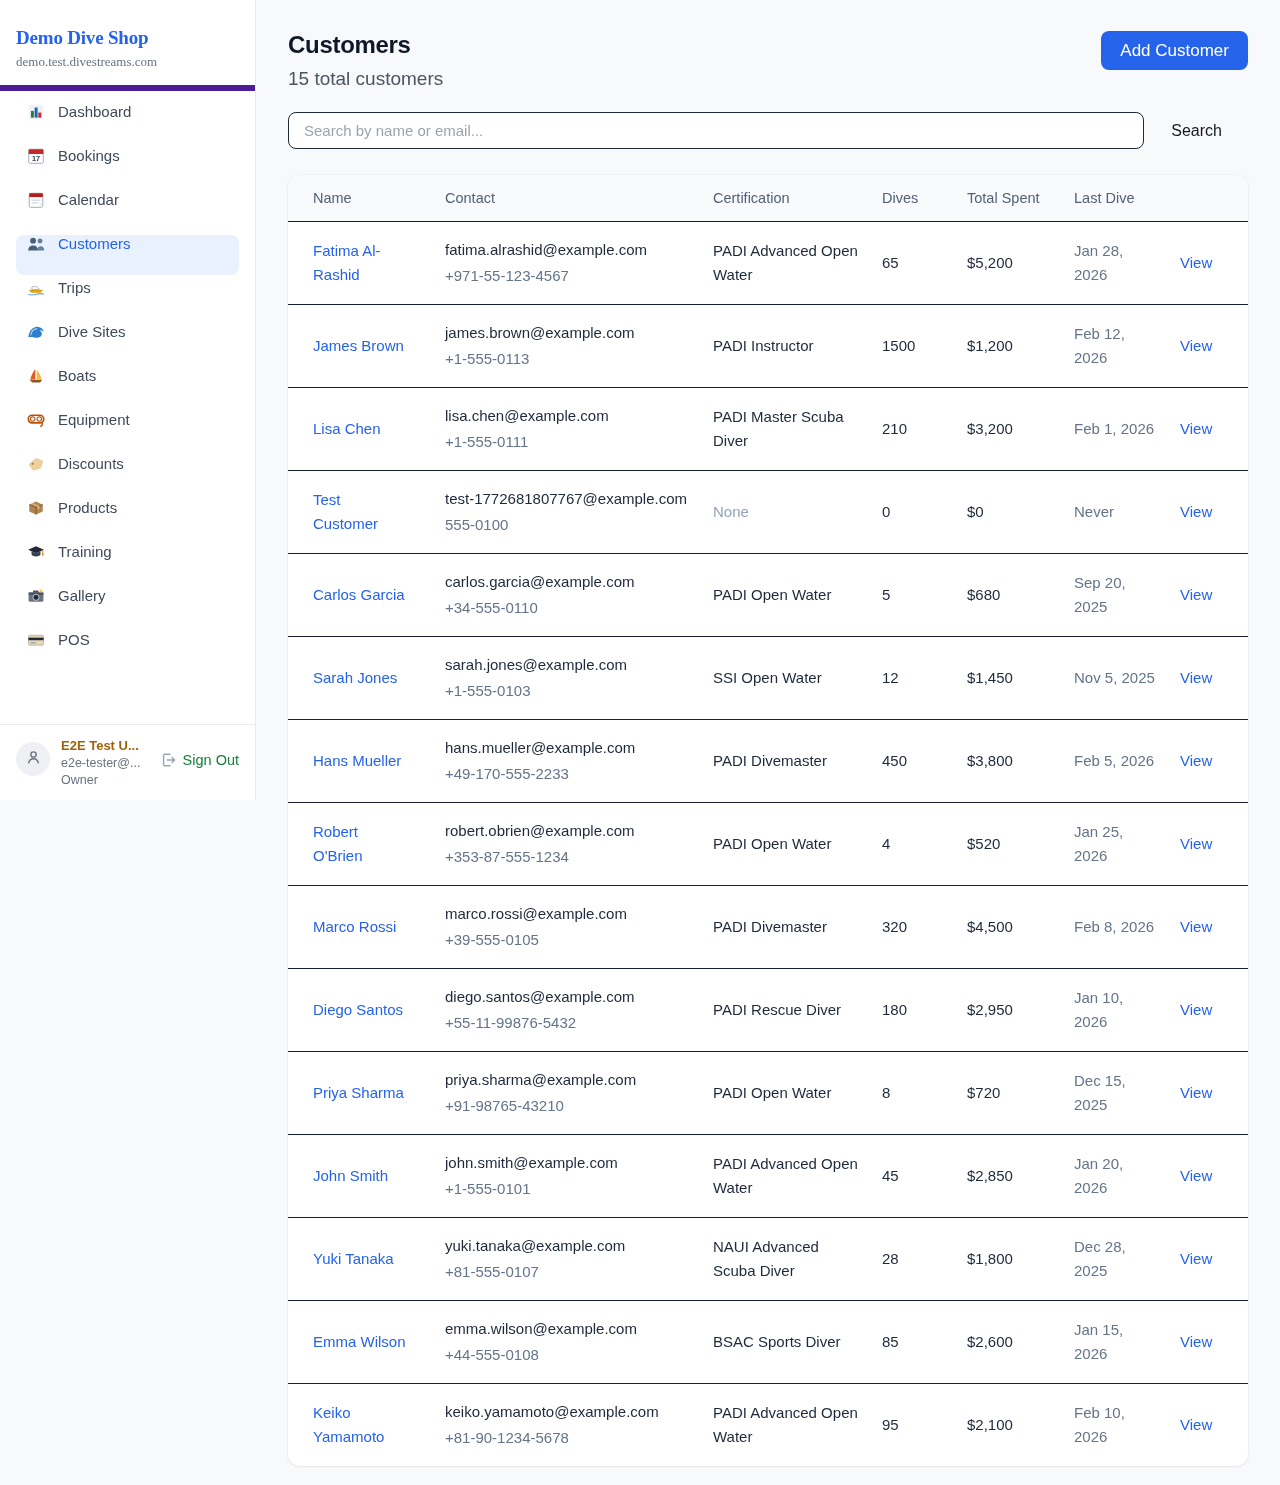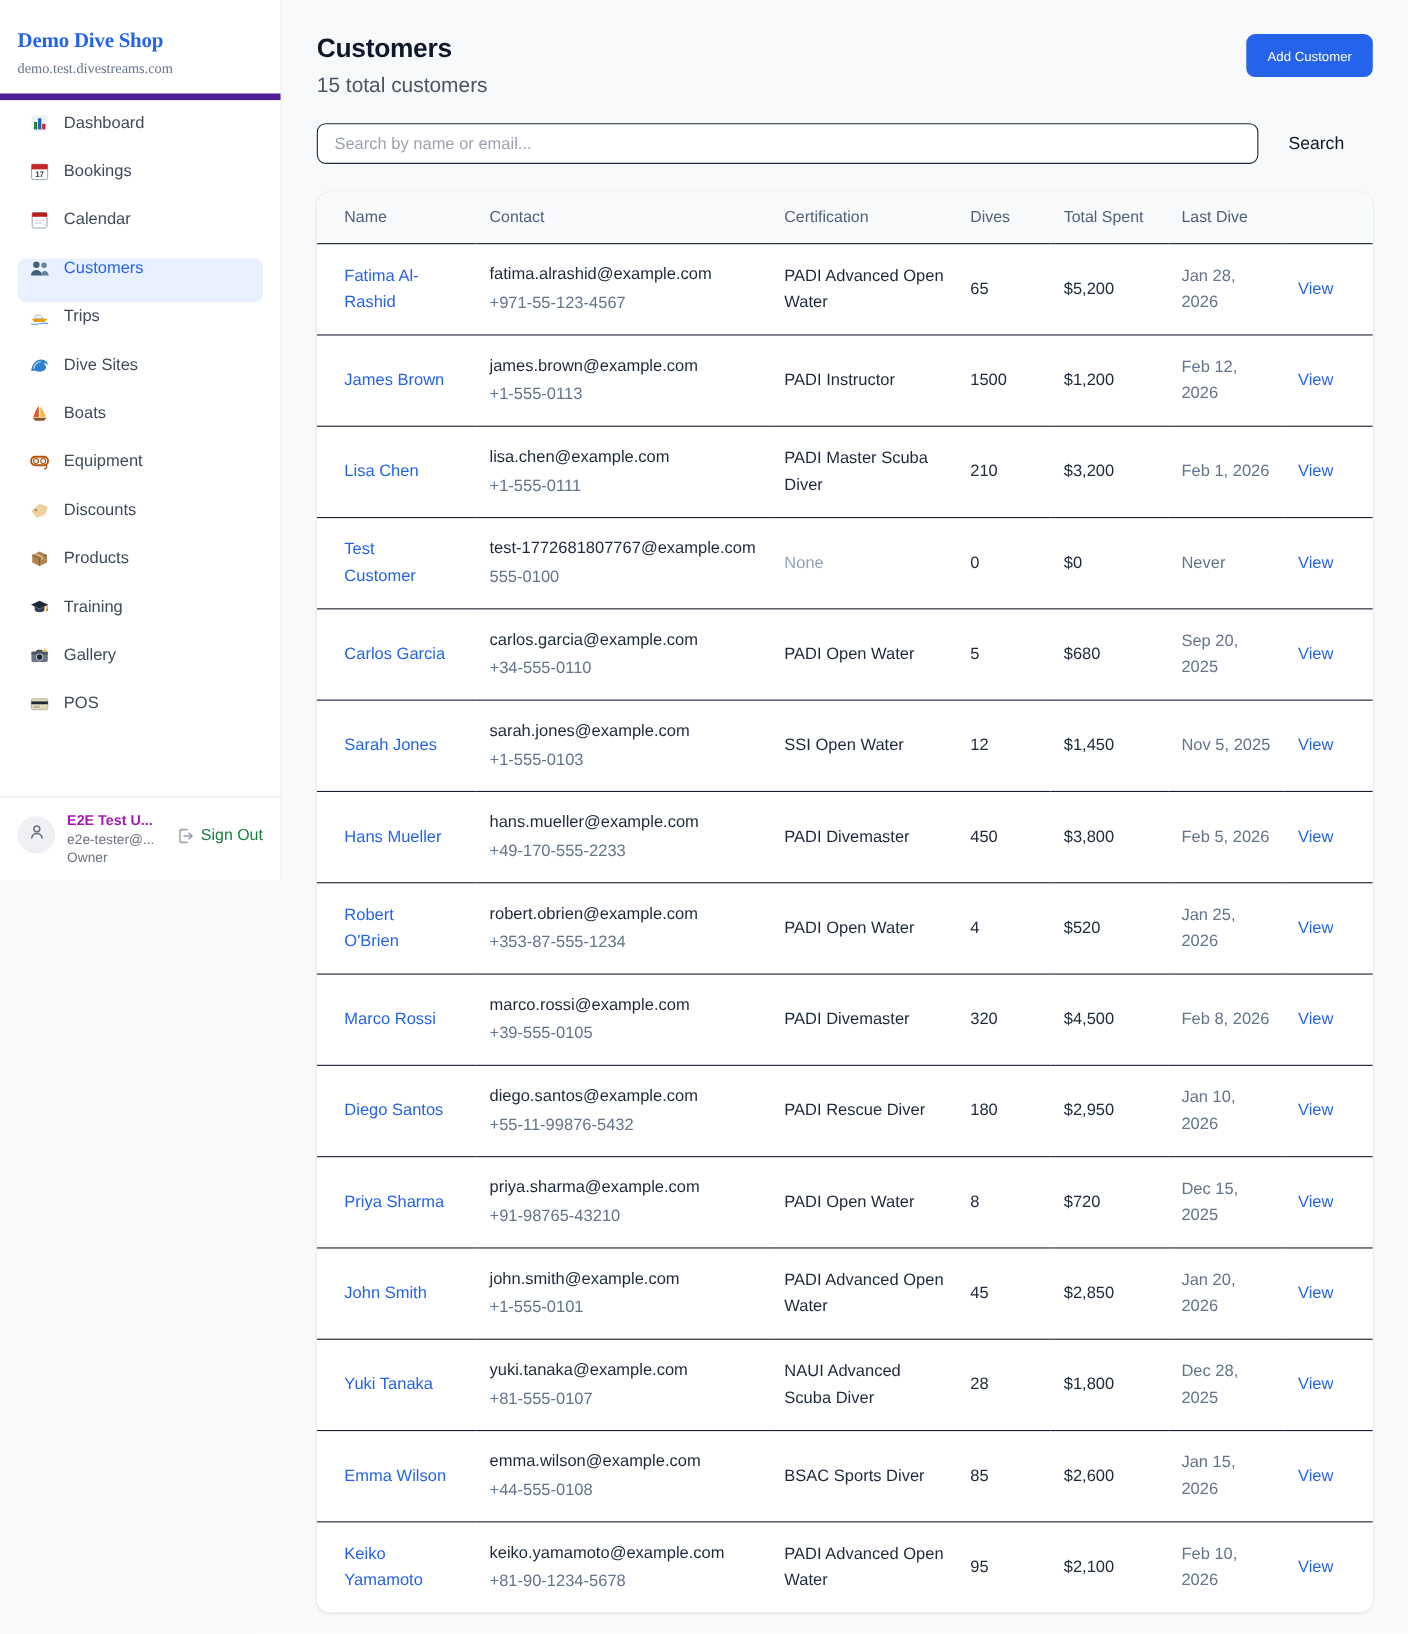--- a/index.html
+++ b/index.html
@@ -17,33 +17,33 @@
               padding:0 11px; border-radius:8px; cursor:pointer; }
   .nav-item .nav-icon { width:18px; height:18px; flex:0 0 18px; display:flex; align-items:center; }
   .nav-icon svg { width:18px; height:18px; }
   .nav-item .nav-label { font-size:15px; color:#3f4a5a; }
   .nav-item.active { background:#e9f1fe; }
   .nav-item.active .nav-label { color:#2563eb; }
   .user-section { border-top:1px solid #e8eaee; padding:13px 16px; display:flex; align-items:flex-start; gap:11px; }
   .avatar { width:34px; height:34px; border-radius:50%; background:#eef0f4; display:flex;
             align-items:center; justify-content:center; flex:0 0 34px; margin-top:4px; }
   .user-info { min-width:0; }
-  .user-name { font-size:13px; font-weight:700; color:#a21caf; white-space:nowrap; }
+  .user-name { font-size:13px; font-weight:700; color:#a16207; white-space:nowrap; }
   .user-email, .user-role { font-size:12.5px; color:#6b7280; margin-top:3px; white-space:nowrap; }
   .signout { margin-left:auto; margin-top:14px; display:flex; align-items:center; gap:7px;
              background:none; border:none; color:#15803d; font-size:14.5px; cursor:pointer;
              font-family:"Liberation Sans", sans-serif; }
 
   
   .main { position:absolute; left:256px; top:0; width:1024px; padding:31px 32px 30px; }
   .page-head { display:flex; justify-content:space-between; align-items:flex-start; }
   .page-title { font-size:24px; font-weight:700; color:#0f172a; letter-spacing:-.3px; }
   .page-subtitle { font-size:19px; color:#4b5563; margin-top:9px; }
   .btn-primary { background:#2563eb; color:#fff; border:none; border-radius:8px; height:39px;
-                 padding:0 19px; font-size:12px; font-weight:500; cursor:pointer;
+                 padding:0 19px; font-size:17px; font-weight:500; cursor:pointer;
                  font-family:"Liberation Sans", sans-serif; }
   .search-row { display:flex; align-items:center; margin-top:22px; }
   .search-input { flex:1; height:37px; border:1px solid #1f2937; border-radius:8px; padding:0 15px;
                   font-size:15px; color:#111827; background:#fff; outline:none;
                   font-family:"Liberation Sans", sans-serif; }
   .search-input::placeholder { color:#9ca3af; }
   .search-btn { background:none; border:none; font-size:16px; color:#111827; cursor:pointer;
                 padding:0 26px 0 27px; font-family:"Liberation Sans", sans-serif; }
 
   

